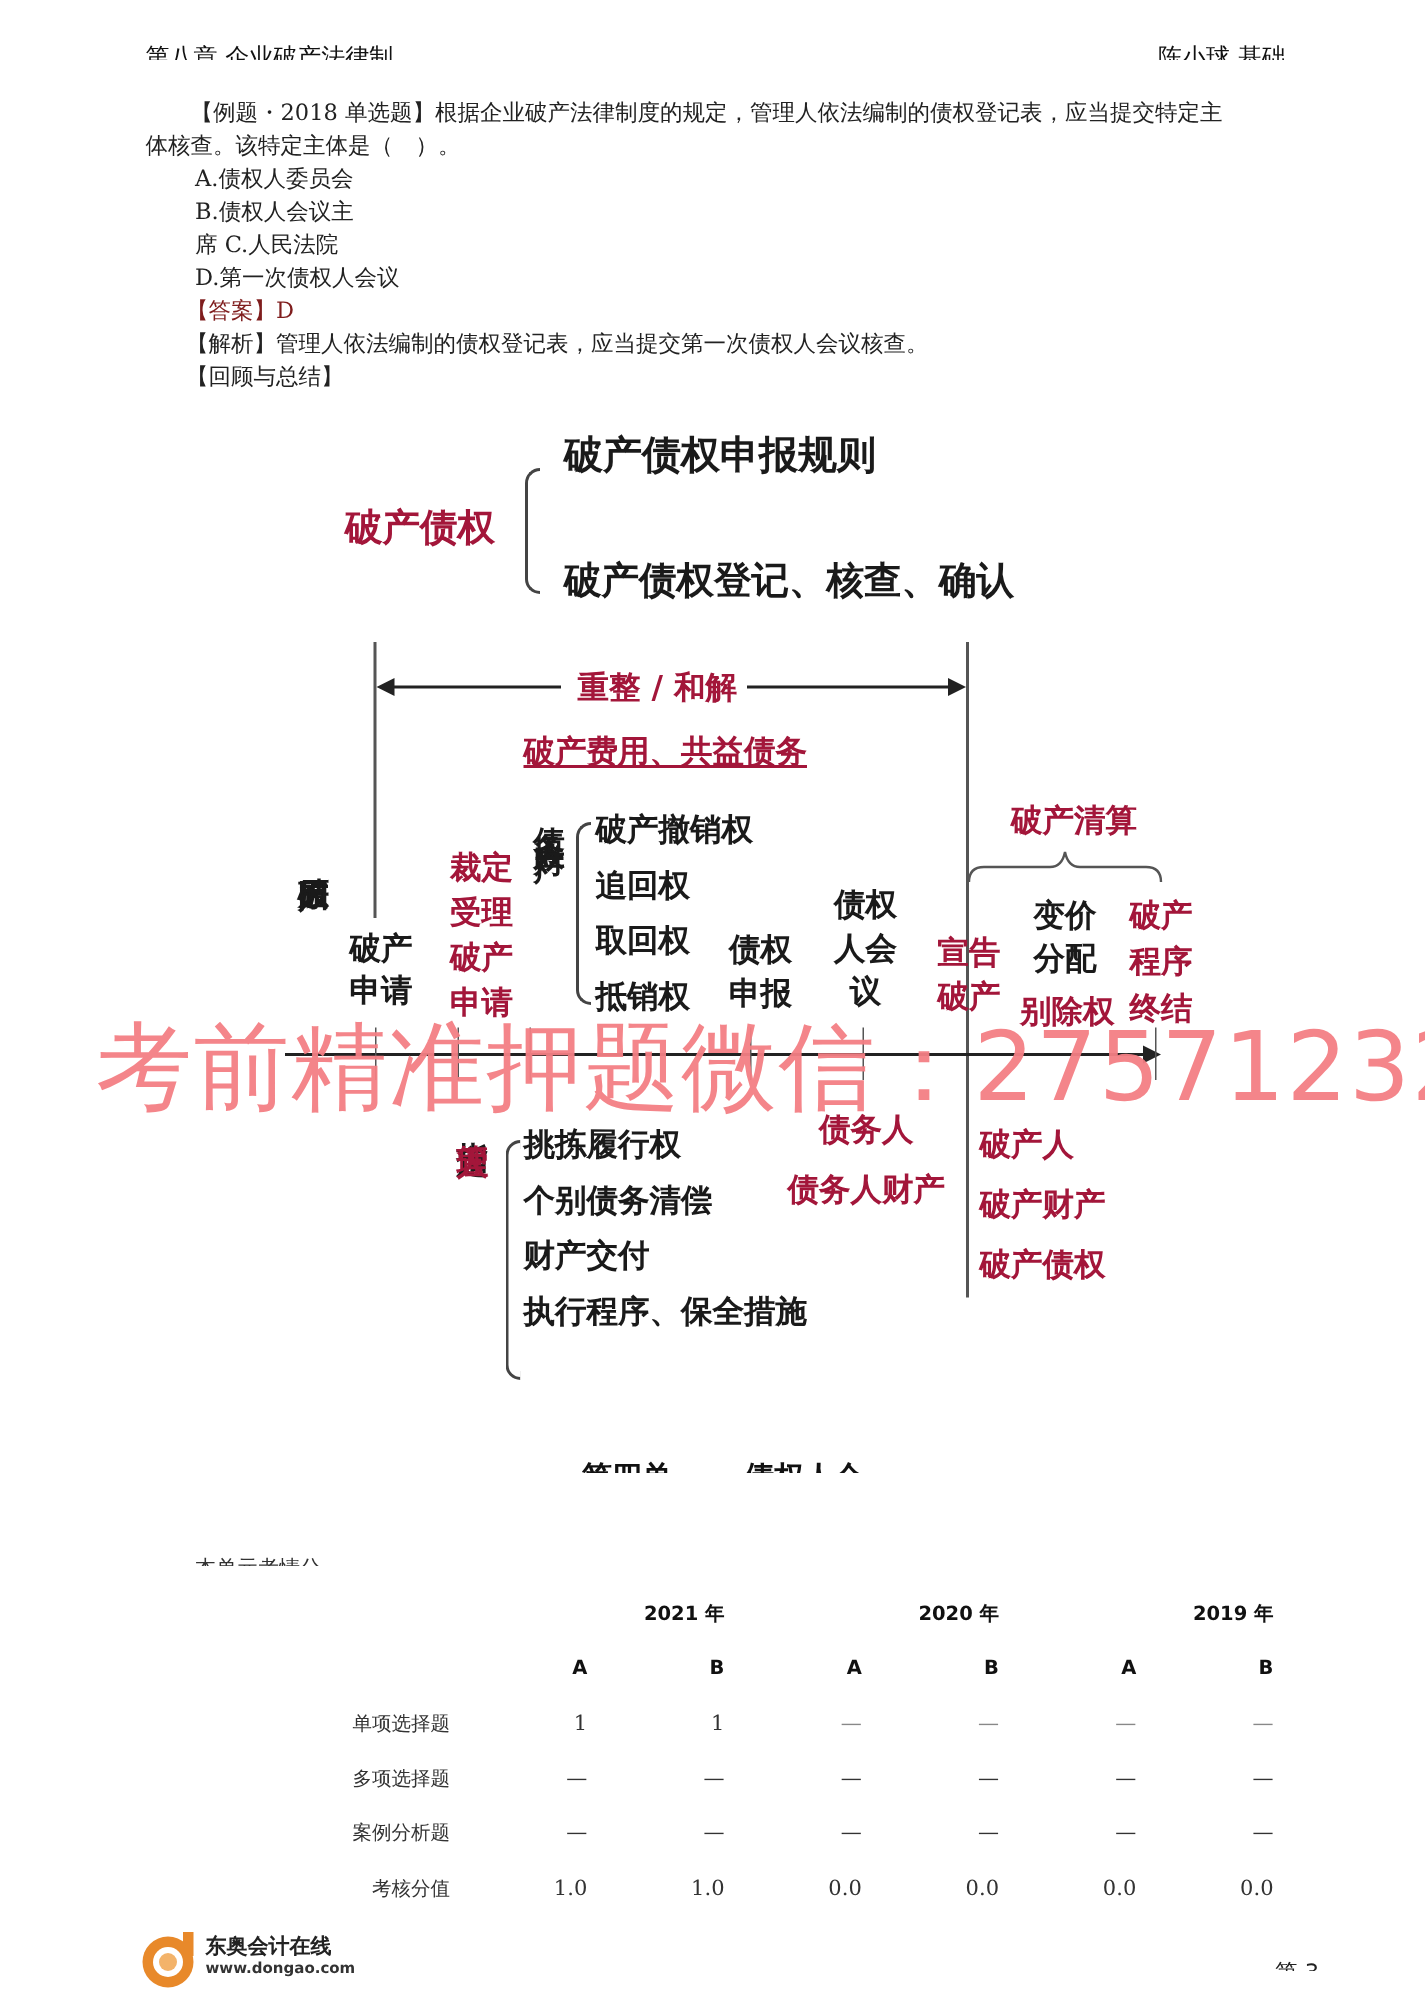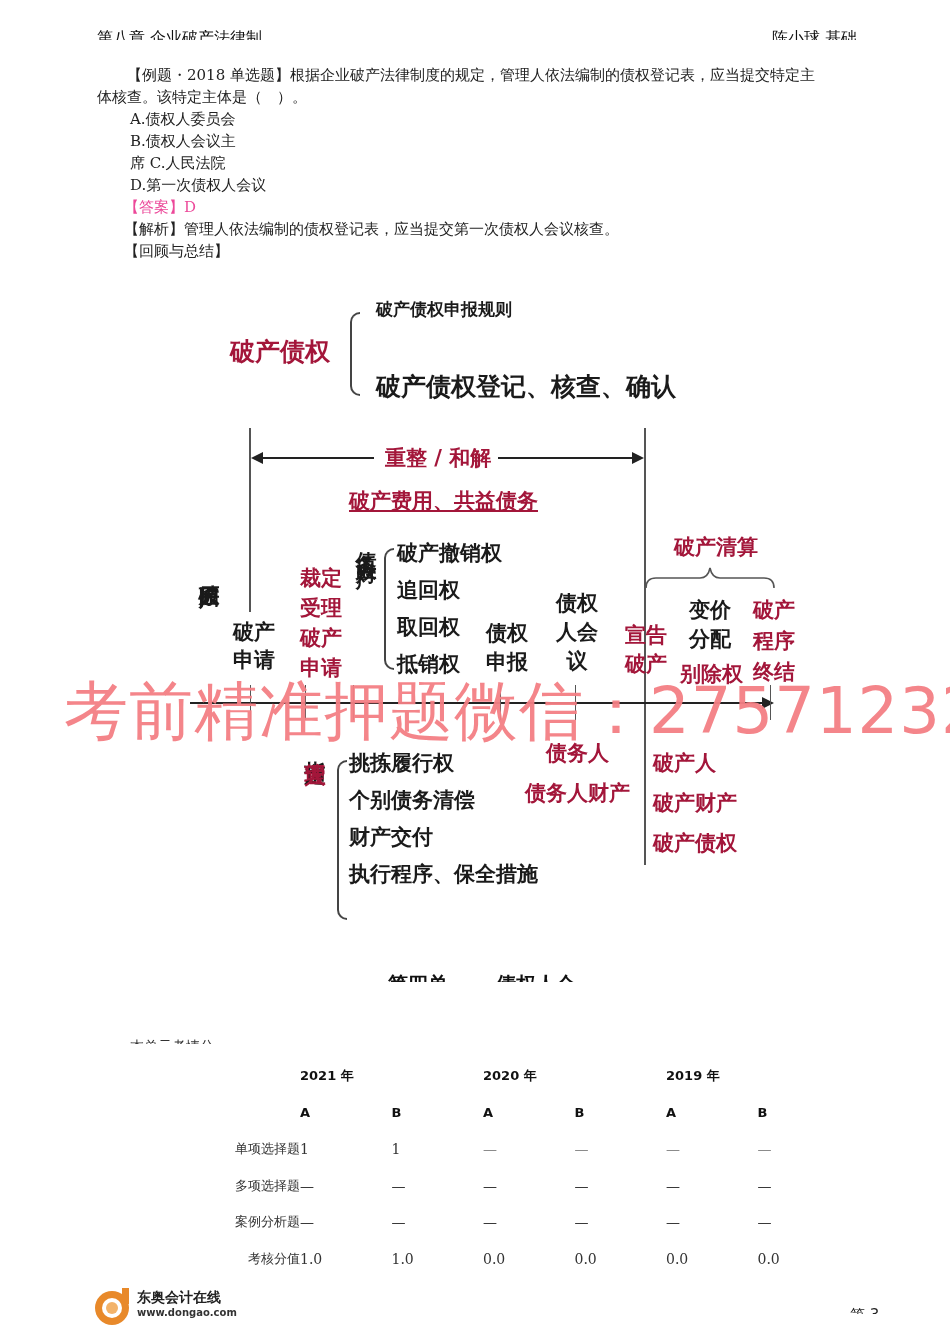--- a/index.html
+++ b/index.html
@@ -3,36 +3,36 @@
 <meta charset="utf-8">
 <style>
   html, body { margin: 0; padding: 0; background: #ffffff; }
   body { width: 950px; height: 1344px; position: relative; overflow: hidden;
          font-family: "DejaVu Serif", "Liberation Serif", serif; color: #222; }
   .abs { position: absolute; }
   .hdr { font-family: "DejaVu Sans", "Liberation Sans", sans-serif; font-size: 16px; color: #111;
          height: 10px; overflow: hidden; line-height: 24px; }
   .hdr span { display: block; margin-top: -4px; }
   .q { font-size: 15px; line-height: 22px; color: #222; }
-  .red-label { color: #ec4899; margin-top: 34px; }
+  .red-label { color: #7f1d1d; margin-top: 34px; }
   .dg { font-family: "DejaVu Sans", "Liberation Sans", sans-serif; font-weight: bold; color: #1a1a1a; }
   .dg.red { color: #a3163a; }
   .vtext { writing-mode: vertical-rl; text-orientation: upright; letter-spacing: 1px; }
   .line-v { position: absolute; width: 2px; background: #555; }
   .line-h { position: absolute; height: 2px; background: #222; }
   .brace-l { position: absolute; border: 2px solid #444; border-right: none; border-radius: 10px 0 0 10px; width: 8px; }
   .watermark { font-family: "DejaVu Sans", "Liberation Sans", sans-serif; color: #f47f84;
                font-size: 64px; letter-spacing: 1px; white-space: nowrap; opacity: 0.95; }
   .section-title { font-family: "DejaVu Sans", "Liberation Sans", sans-serif; font-weight: bold; font-size: 20px;
                    height: 12px; overflow: hidden; line-height: 28px; color: #111; }
   .section-title span { display: inline-block; margin-top: -2px; }
   .clip-label { font-size: 14px; height: 8px; overflow: hidden; line-height: 20px; color: #333; }
   table.stats { position: absolute; left: 150px; top: 1058px; border-collapse: collapse;
                 font-size: 14px; color: #333; }
-  table.stats td, table.stats th { text-align: left; padding: 0; height: 36.5px; }
+  table.stats td, table.stats th { text-align: right; padding: 0; height: 36.5px; }
   table.stats th { font-family: "DejaVu Sans", "Liberation Sans", sans-serif; font-weight: bold; font-size: 13px; color: #111; }
   table.stats .rowlabel { width: 150px; text-align: right; font-size: 13px; }
   table.stats .cell { width: 91.5px; }
   .dash { color: #888; }
   .logo { position: absolute; left: 92px; top: 1286px; width: 40px; height: 40px; }
   .logo-text { font-family: "DejaVu Sans", "Liberation Sans", sans-serif; }
   .arrowhead-r { position: absolute; width: 0; height: 0; border-top: 6px solid transparent;
                  border-bottom: 6px solid transparent; border-left: 12px solid #222; }
   .arrowhead-l { position: absolute; width: 0; height: 0; border-top: 6px solid transparent;
                  border-bottom: 6px solid transparent; border-right: 12px solid #222; }
@@ -62,21 +62,21 @@
 <div class="abs q" style="left:124px; top:196px;">
   <span class="red-label">【答案】</span><span class="red-label">D</span>
 </div>
 <div class="abs q" style="left:124px; top:218px;">
   <span>【解析】</span><span>管理人依法编制的债权登记表，应当提交第一次债权人会议核查。</span>
 </div>
 <div class="abs q" style="left:124px; top:240px;">【回顾与总结】</div>
 
 <div class="abs dg red" style="left:230px; top:335px; font-size:25px;">破产债权</div>
 <div class="brace-l" style="left:350px; top:312px; height:80px;"></div>
-<div class="abs dg" style="left:376px; top:298px; font-size:17px;">破产债权申报规则</div>
+<div class="abs dg" style="left:376px; top:286px; font-size:26px;">破产债权申报规则</div>
 <div class="abs dg" style="left:376px; top:370px; font-size:25px;">破产债权登记、核查、确认</div>
 
 <div class="line-v" style="left:249px; top:428px; height:184px;"></div>
 <div class="line-v" style="left:644px; top:428px; height:437px;"></div>
 
 <div class="arrowhead-l" style="left:251px; top:452px;"></div>
 <div class="line-h" style="left:256px; top:457px; width:118px;"></div>
 <div class="line-h" style="left:498px; top:457px; width:136px;"></div>
 <div class="arrowhead-r" style="left:632px; top:452px;"></div>
 <div class="abs dg red" style="left:385px; top:444px; font-size:21px;">重整 / 和解</div>

